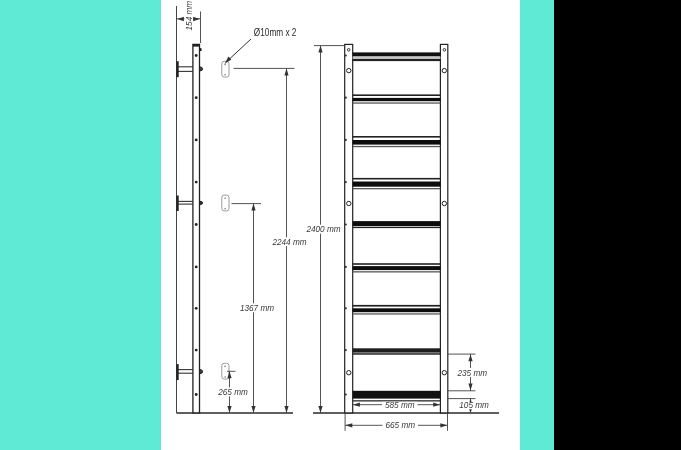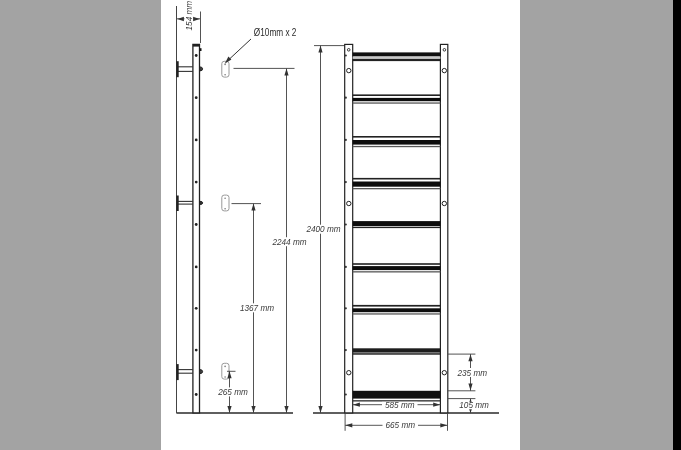--- a/index.html
+++ b/index.html
@@ -1,16 +1,16 @@
 <!DOCTYPE html>
 <html><head>
 <meta charset="utf-8">
 <style>
   html,body{margin:0;padding:0;background:#000;}
-  .page{position:relative;width:673px;height:450px;background:#a3a3a3;overflow:hidden;}
+  .page{position:relative;width:554px;height:450px;background:#5eead4;overflow:hidden;}
   svg text{font-family:"Liberation Sans",sans-serif;}
   .dim{font-style:italic;font-size:8.2px;fill:#3a3a3a;}
 </style>
 </head>
 <body>
 
 <div class="page">
 <svg width="681" height="450" viewBox="0 0 681 450" xmlns="http://www.w3.org/2000/svg">
 
 <rect x="161" y="0" width="359" height="450" fill="#ffffff"></rect>

